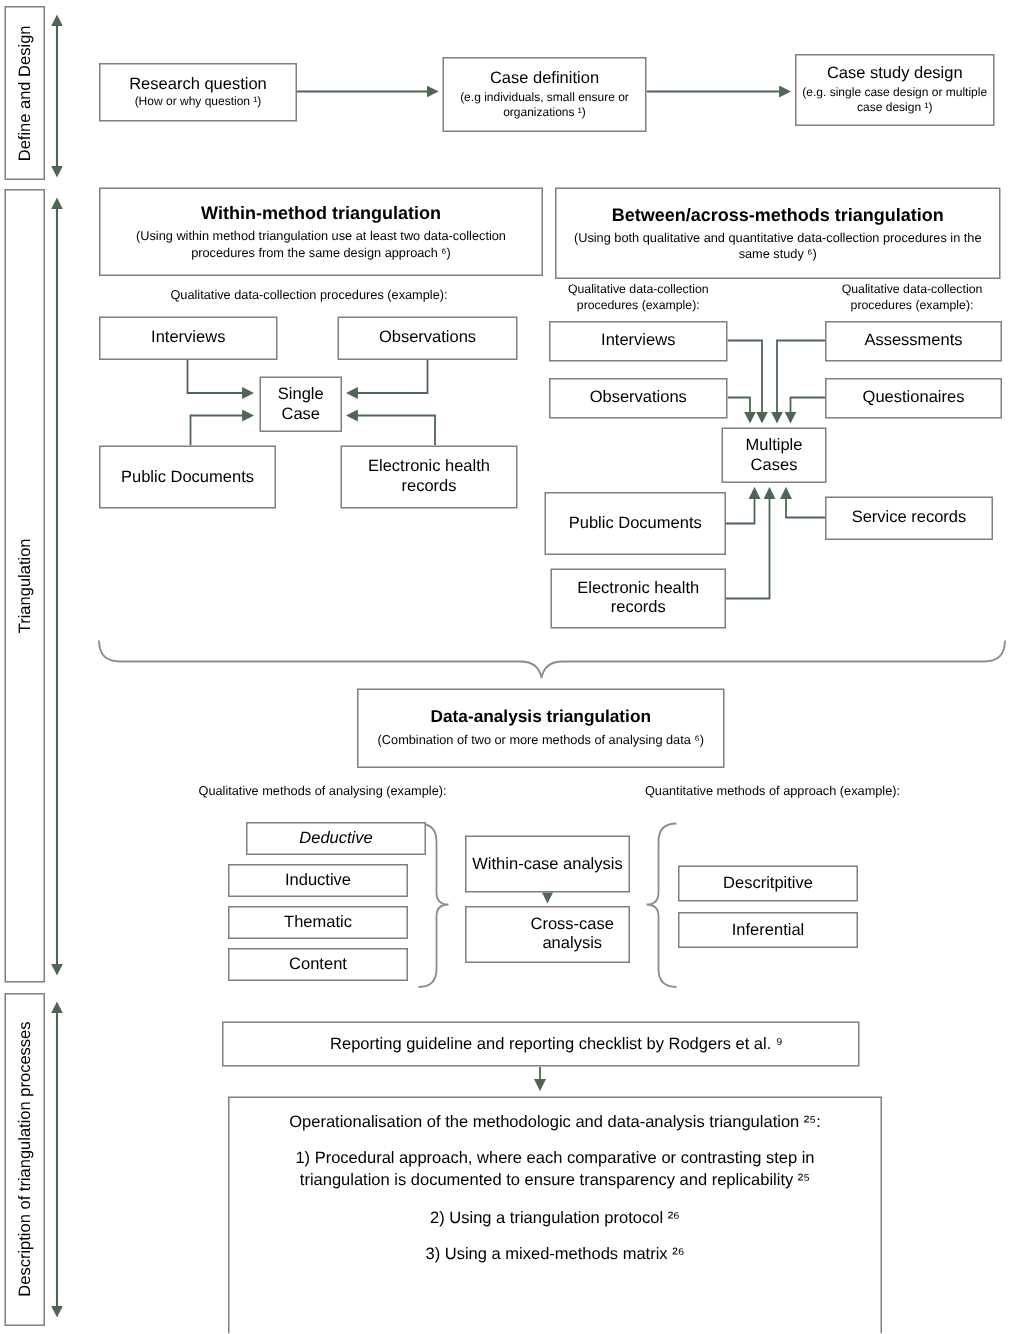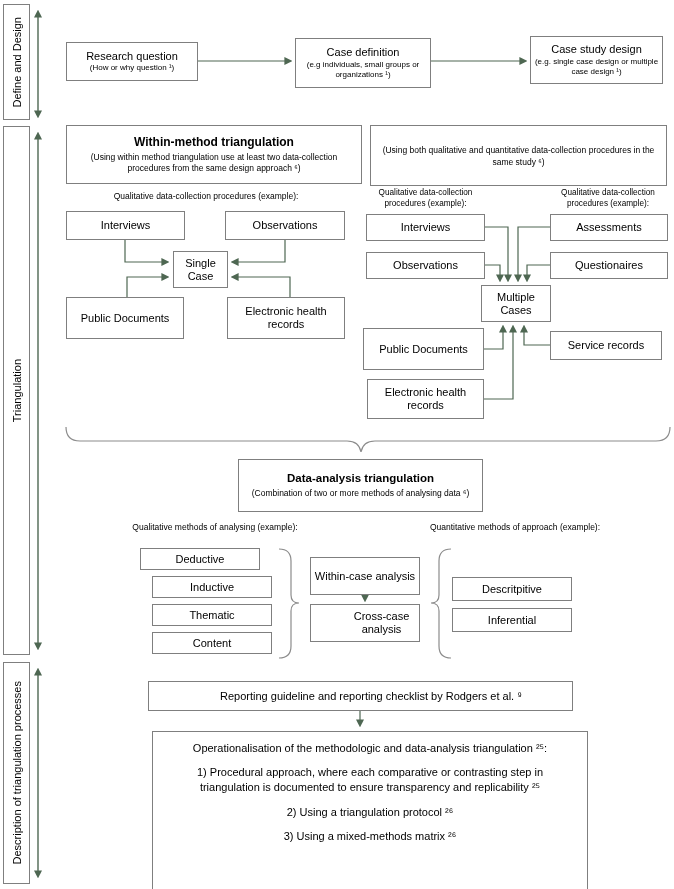--- a/index.html
+++ b/index.html
@@ -92,21 +92,21 @@
   <div class="sidebar-box" style="left:3px;top:662px;width:27px;height:222px;">
     <span>Description of triangulation processes</span>
   </div>
 
   <div class="node" style="left:66px;top:42px;width:132px;height:39px;">
     <div class="title">Research question</div>
     <div class="sub">(How or why question ¹)</div>
   </div>
   <div class="node" style="left:295px;top:38px;width:136px;height:50px;">
     <div class="title">Case definition</div>
-    <div class="sub">(e.g individuals, small groups or organizations ¹)</div>
+    <div class="sub">(e.g individuals, small ensure or organizations ¹)</div>
   </div>
   <div class="node" style="left:530px;top:36px;width:133px;height:48px;">
     <div class="title">Case study design</div>
     <div class="sub">(e.g. single case design or multiple case design ¹)</div>
   </div>
 
   <div class="node hdr" style="left:66px;top:125px;width:296px;height:59px;padding:2px 8px;">
     <div class="title">Within-method triangulation</div>
     <div class="sub">(Using within method triangulation use at least two data-collection procedures from the same design approach ⁶)</div>
   </div>
@@ -122,20 +122,21 @@
     <div>Single Case</div>
   </div>
   <div class="node" style="left:66px;top:297px;width:118px;height:42px;">
     <div>Public Documents</div>
   </div>
   <div class="node" style="left:227px;top:297px;width:118px;height:42px;">
     <div>Electronic health records</div>
   </div>
 
   <div class="node hdr" style="left:370px;top:125px;width:297px;height:61px;padding:2px 8px;">
+    <div class="title">Between/across-methods triangulation</div>
     <div class="sub">(Using both qualitative and quantitative data-collection procedures in the same study ⁶)</div>
   </div>
   <div class="small-label" style="left:366px;top:187px;width:119px;font-size:8.2px;">Qualitative data-collection procedures (example):</div>
   <div class="small-label" style="left:548px;top:187px;width:120px;font-size:8.2px;">Qualitative data-collection procedures (example):</div>
 
   <div class="node" style="left:366px;top:214px;width:119px;height:27px;">
     <div>Interviews</div>
   </div>
   <div class="node" style="left:366px;top:252px;width:119px;height:27px;">
     <div>Observations</div>
@@ -160,21 +161,21 @@
   </div>
 
   <div class="node hdr" style="left:238px;top:459px;width:245px;height:53px;padding:2px 8px;">
     <div class="title" style="font-size:11.5px;">Data-analysis triangulation</div>
     <div class="sub">(Combination of two or more methods of analysing data ⁶)</div>
   </div>
 
   <div class="small-label" style="left:130px;top:522px;width:170px;">Qualitative methods of analysing (example):</div>
   <div class="small-label" style="left:425px;top:522px;width:180px;">Quantitative methods of approach (example):</div>
 
-  <div class="node" style="left:140px;top:548px;width:120px;height:22px;">
+  <div class="node" style="left:164px;top:548px;width:120px;height:22px;font-style:italic;">
     <div>Deductive</div>
   </div>
   <div class="node" style="left:152px;top:576px;width:120px;height:22px;">
     <div>Inductive</div>
   </div>
   <div class="node" style="left:152px;top:604px;width:120px;height:22px;">
     <div>Thematic</div>
   </div>
   <div class="node" style="left:152px;top:632px;width:120px;height:22px;">
     <div>Content</div>

